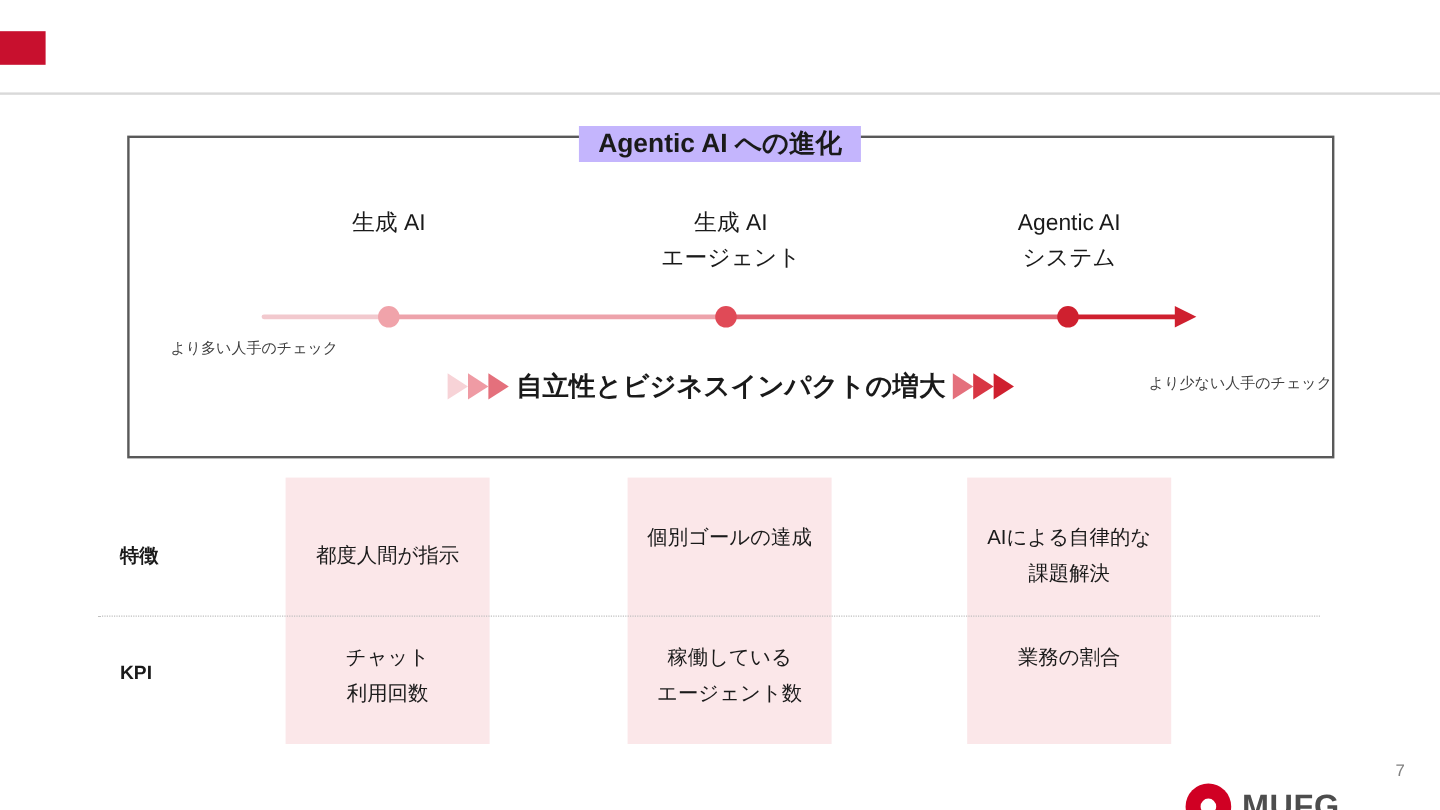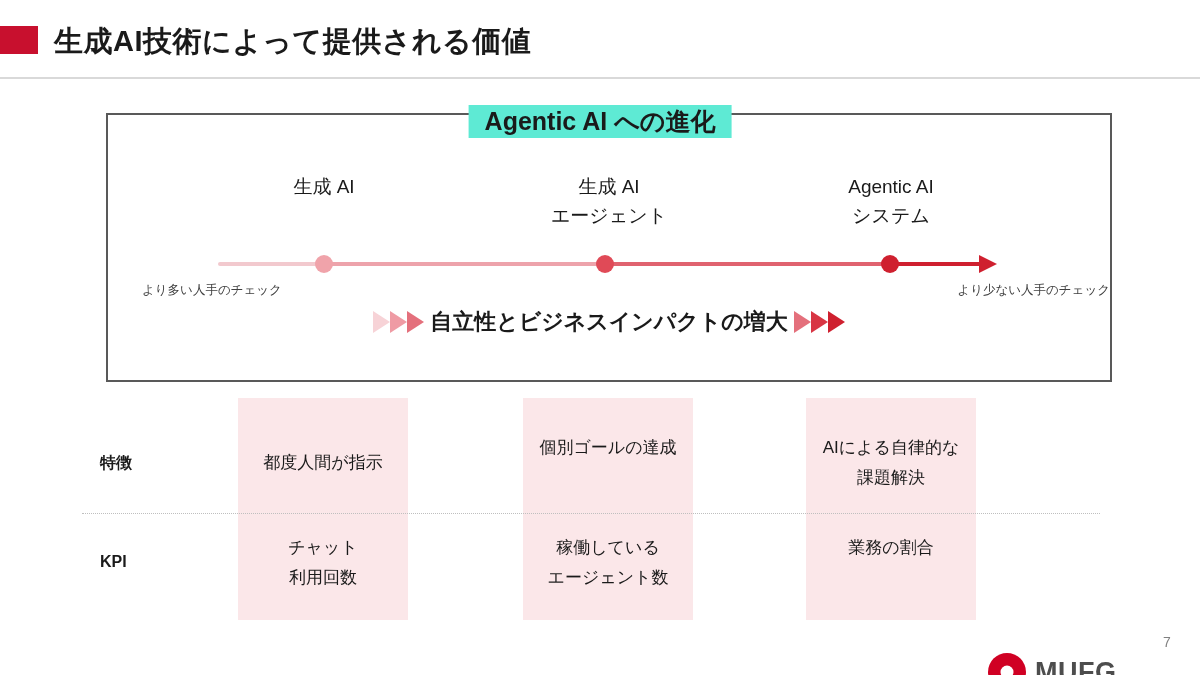--- a/index.html
+++ b/index.html
@@ -59,23 +59,23 @@
     width: 1006px;
     height: 269px;
     border: 2px solid #595959;
     box-sizing: border-box;
   }
   .panel-title {
     position: absolute;
     left: 50%;
     top: 105px;
     transform: translateX(-50%);
-    background: #5eead4;
+    background: #c4b5fd;
     padding: 0 16px;
-    font-size: 25px;
+    font-size: 22px;
     font-weight: bold;
     color: #1a1a1a;
     white-space: nowrap;
     z-index: 3;
   }
 
   .stage-labels {
     position: absolute;
     left: 106px;
     top: 172px;
@@ -133,21 +133,21 @@
   .dot-1 { left: 490px; background: #e04a57; }
   .dot-2 { left: 775px; background: #cf202f; }
   .axis-note {
     position: absolute;
     top: 32px;
     font-size: 12.5px;
     color: #404040;
     white-space: nowrap;
   }
   .note-left  { left: 36px; }
-  .note-right { right: 2px; }
+  .note-right { right: 2px; margin-top: 29px; }
 
   
   .impact {
     position: absolute;
     left: 106px;
     top: 304px;
     width: 1006px;
     height: 36px;
     display: flex;
     align-items: center;
@@ -264,21 +264,20 @@
     top: 634px;
     font-size: 14px;
     color: #808080;
   }
 </style>
 </head>
 <body>
 
 <div class="slide-header">
   <div class="header-accent"></div>
-  <div class="header-title">生成AI技術によって提供される価値</div>
   <div class="header-rule"></div>
 </div>
 
 <div class="panel"></div>
 <div class="panel-title">Agentic AI への進化</div>
 
 <div class="stage-labels">
   <div class="stage stage-0">
     <span>生成 AI</span>
   </div>

